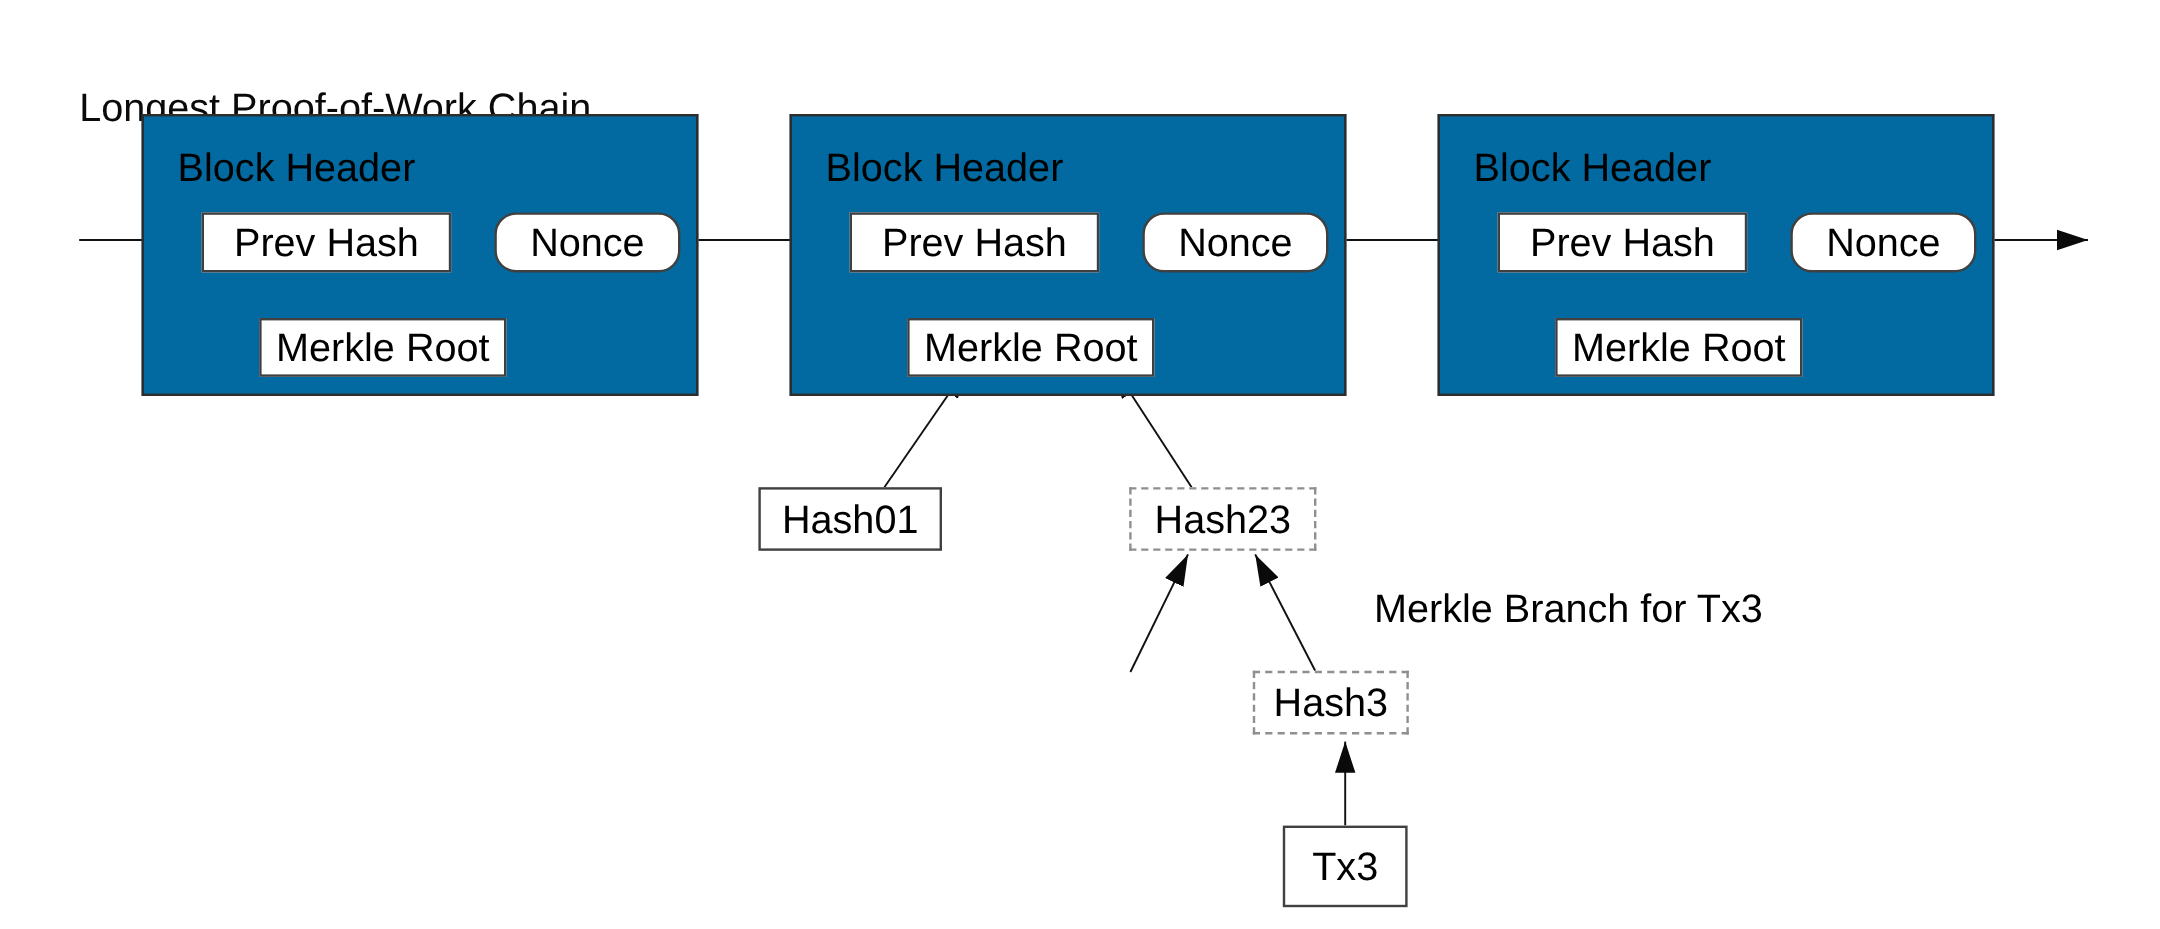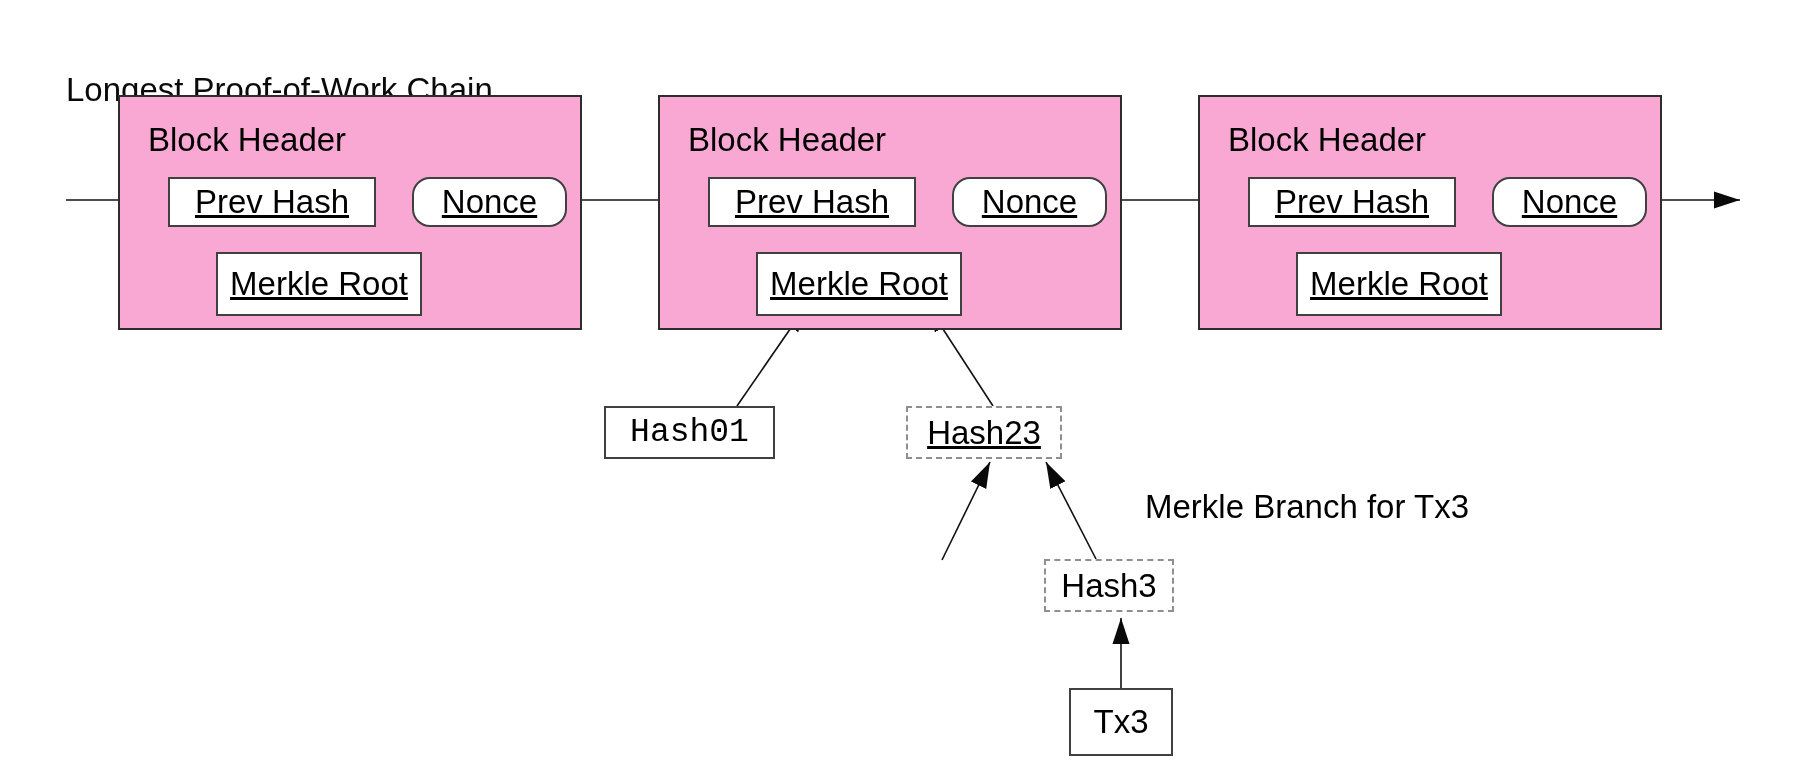--- a/index.html
+++ b/index.html
@@ -31,60 +31,59 @@
     color: #0a0a0a;
     white-space: nowrap;
     margin-top: 41px;
   }
   .block {
     position: absolute;
     top: 95px;
     width: 464px;
     height: 235px;
     border: 2px solid #2d2d2d;
-    background: #f9a8d4;
+    background: #0369a1;
     box-sizing: border-box;
     padding-left: 12px;
   }
   .block-title {
     position: absolute;
     left: 28px;
     top: 24px;
     font-size: 33px;
     white-space: nowrap;
   }
   .fieldbox {
     position: absolute;
     border: 2px solid #404040;
     background: #ffffff;
     box-sizing: border-box;
     display: flex;
     align-items: center;
     justify-content: center;
     font-size: 33px;
     white-space: nowrap;
-    text-decoration: underline;
   }
   .prev-hash  { left: 48px;  top: 80px;  width: 208px; height: 50px; }
   .nonce      { left: 292px; top: 80px;  width: 155px; height: 50px; border-radius: 18px; }
-  .merkle-root{ left: 96px;  top: 155px; width: 206px; height: 64px; text-align: center; }
+  .merkle-root{ left: 96px;  top: 168px; width: 206px; height: 49px; text-align: center; }
   .node {
     position: absolute;
     background: #ffffff;
     box-sizing: border-box;
     display: flex;
     align-items: center;
     justify-content: center;
     font-size: 33px;
     white-space: nowrap;
   }
   .node.solid  { border: 2px solid #404040; }
   .node.dashed { border: 2px dashed #8f8f8f; }
-  .node-hash01 { left: 604px;  top: 406px; width: 171px; height: 53px; font-family: Liberation Mono, monospace; }
-  .node-hash23 { left: 906px;  top: 406px; width: 156px; height: 53px; text-decoration: underline; }
+  .node-hash01 { left: 632px;  top: 406px; width: 153px; height: 53px; }
+  .node-hash23 { left: 941px;  top: 406px; width: 156px; height: 53px; }
   .node-hash2  { left: 863px;  top: 560px; width: 130px; height: 52px; }
   .node-hash3  { left: 1044px; top: 559px; width: 130px; height: 53px; }
   .node-tx3    { left: 1069px; top: 688px; width: 104px; height: 68px; }
   .branch-label {
     position: absolute;
     left: 1145px;
     top: 488px;
     font-size: 33px;
     white-space: nowrap;
   }

